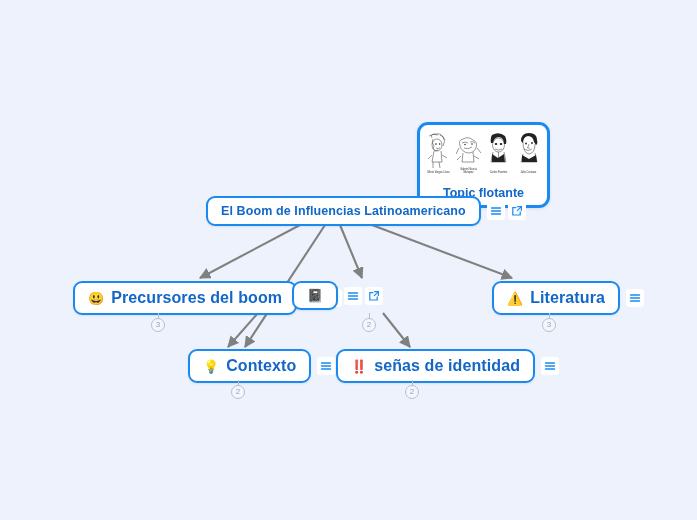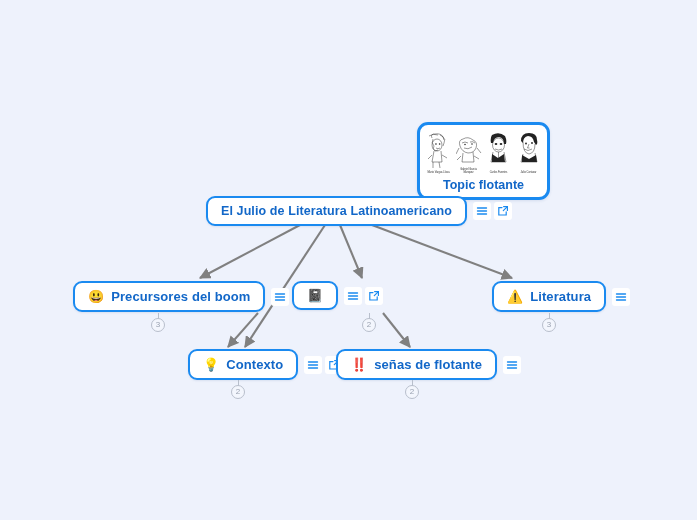--- a/index.html
+++ b/index.html
@@ -40,21 +40,21 @@
     gap: 7px;
     background: #ffffff;
     border: 2px solid #1a8af0;
     border-radius: 9px;
     padding: 6px 13px;
     white-space: nowrap;
     box-shadow: 0 1px 2px rgba(30,70,140,0.10);
   }
   .node-label {
     color: #1267c8;
-    font-size: 13px;
+    font-size: 16px;
     font-weight: bold;
     letter-spacing: 0.1px;
   }
   .node-emoji {
     font-size: 13px;
     line-height: 1;
     display: inline-block;
   }
 
   
@@ -109,21 +109,21 @@
     border: 3px solid #1a8af0;
     border-radius: 11px;
     padding: 7px 9px 5px 9px;
     text-align: center;
     box-shadow: 0 1px 3px rgba(30,70,140,0.12);
   }
   .float-title {
     color: #1267c8;
     font-size: 12.5px;
     font-weight: bold;
-    margin-top: 4px;
+    margin-top: 12px;
   }
   .caricatures {
     display: flex;
     align-items: flex-end;
     justify-content: center;
     gap: 4px;
     height: 42px;
   }
   .cari { position: relative; width: 26px; height: 42px; }
   .cari svg { display: block; }
@@ -235,21 +235,21 @@
         </svg>
         <span class="cari-name">Julio Cortazar</span>
       </div>
 
     </div>
     <div class="float-title">Topic flotante</div>
   </div>
 
   <div class="node-wrap" style="left:206px; top:196px;">
     <div class="node root">
-      <span class="node-label">El Julio de Literatura Latinoamericano</span>
+      <span class="node-label">El Boom de Influencias Latinoamericano</span>
     </div>
     <div class="actions">
       <div class="act-btn">
         <svg width="12" height="12" viewBox="0 0 12 12">
           <g stroke="#1a8af0" stroke-width="1.4" stroke-linecap="round">
             <line x1="1.5" y1="3" x2="10.5" y2="3"></line>
             <line x1="1.5" y1="6" x2="10.5" y2="6"></line>
             <line x1="1.5" y1="9" x2="10.5" y2="9"></line>
           </g>
         </svg>
@@ -364,21 +364,21 @@
           </g>
         </svg>
       </div>
     </div>
   </div>
   <div class="badge" style="left:231px; top:385px;">2</div>
 
   <div class="node-wrap" style="left:336px; top:349px;">
     <div class="node">
       <span class="node-emoji">‼️</span>
-      <span class="node-label">señas de flotante</span>
+      <span class="node-label">señas de identidad</span>
     </div>
     <div class="actions">
       <div class="act-btn">
         <svg width="12" height="12" viewBox="0 0 12 12">
           <g stroke="#1a8af0" stroke-width="1.4" stroke-linecap="round">
             <line x1="1.5" y1="3" x2="10.5" y2="3"></line>
             <line x1="1.5" y1="6" x2="10.5" y2="6"></line>
             <line x1="1.5" y1="9" x2="10.5" y2="9"></line>
           </g>
         </svg>

